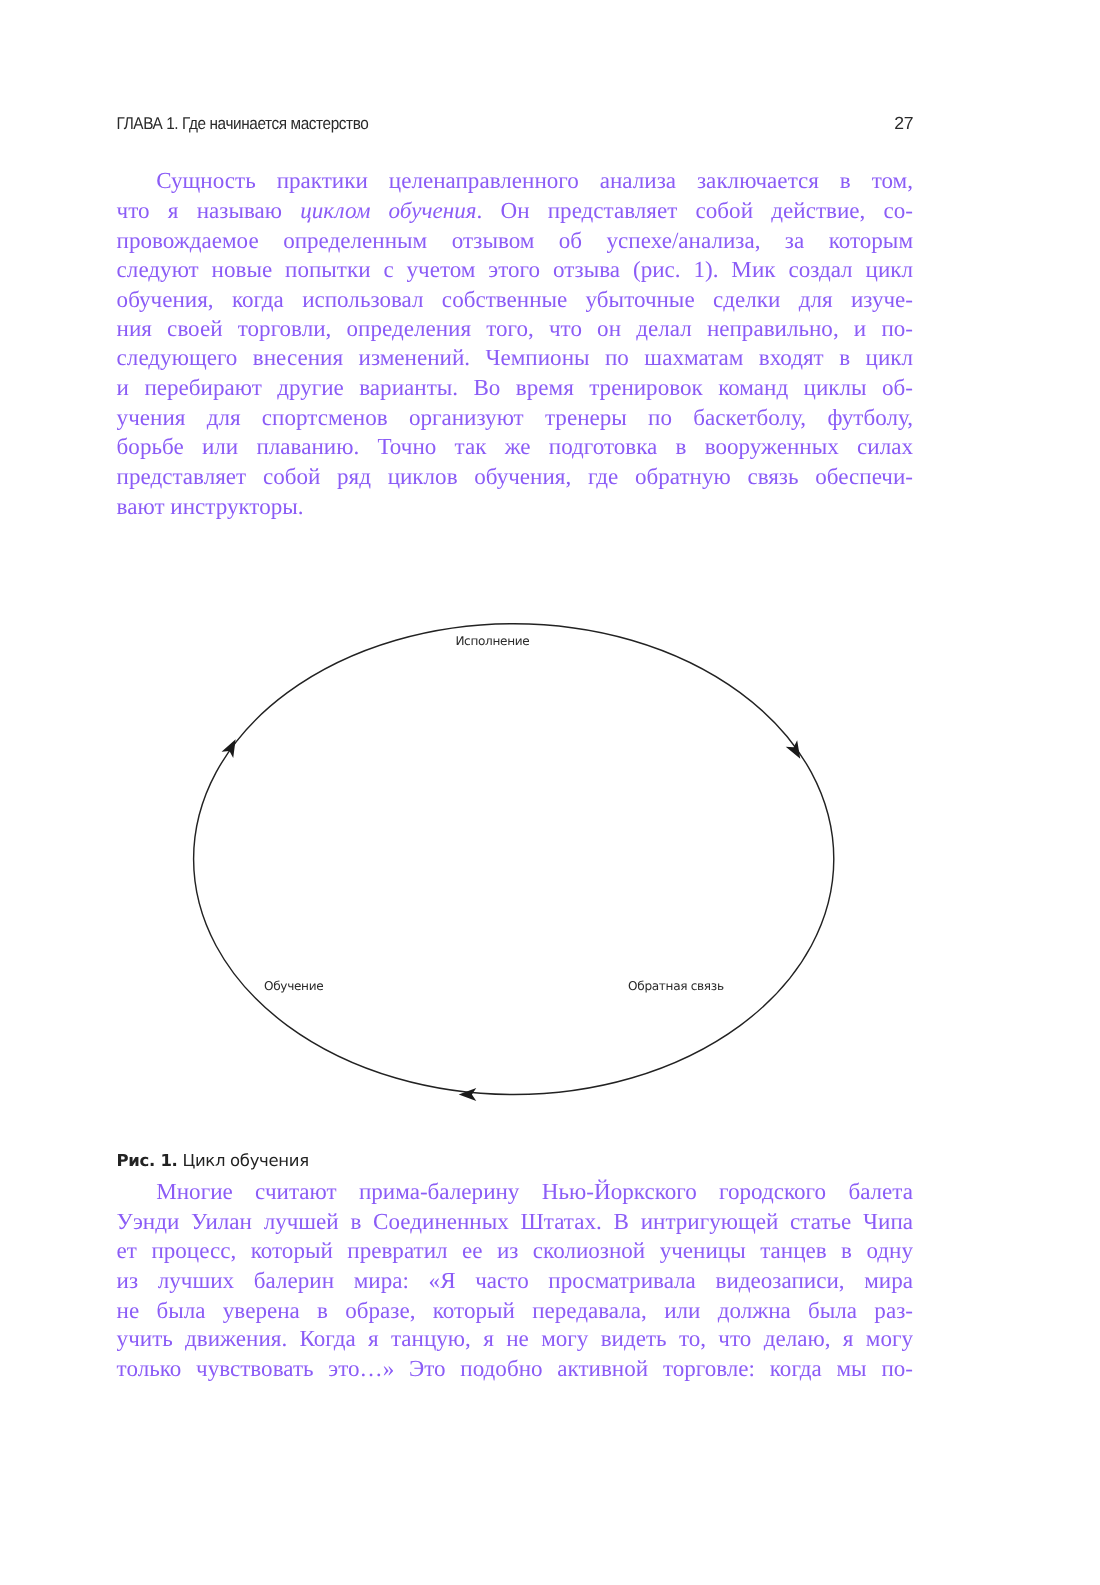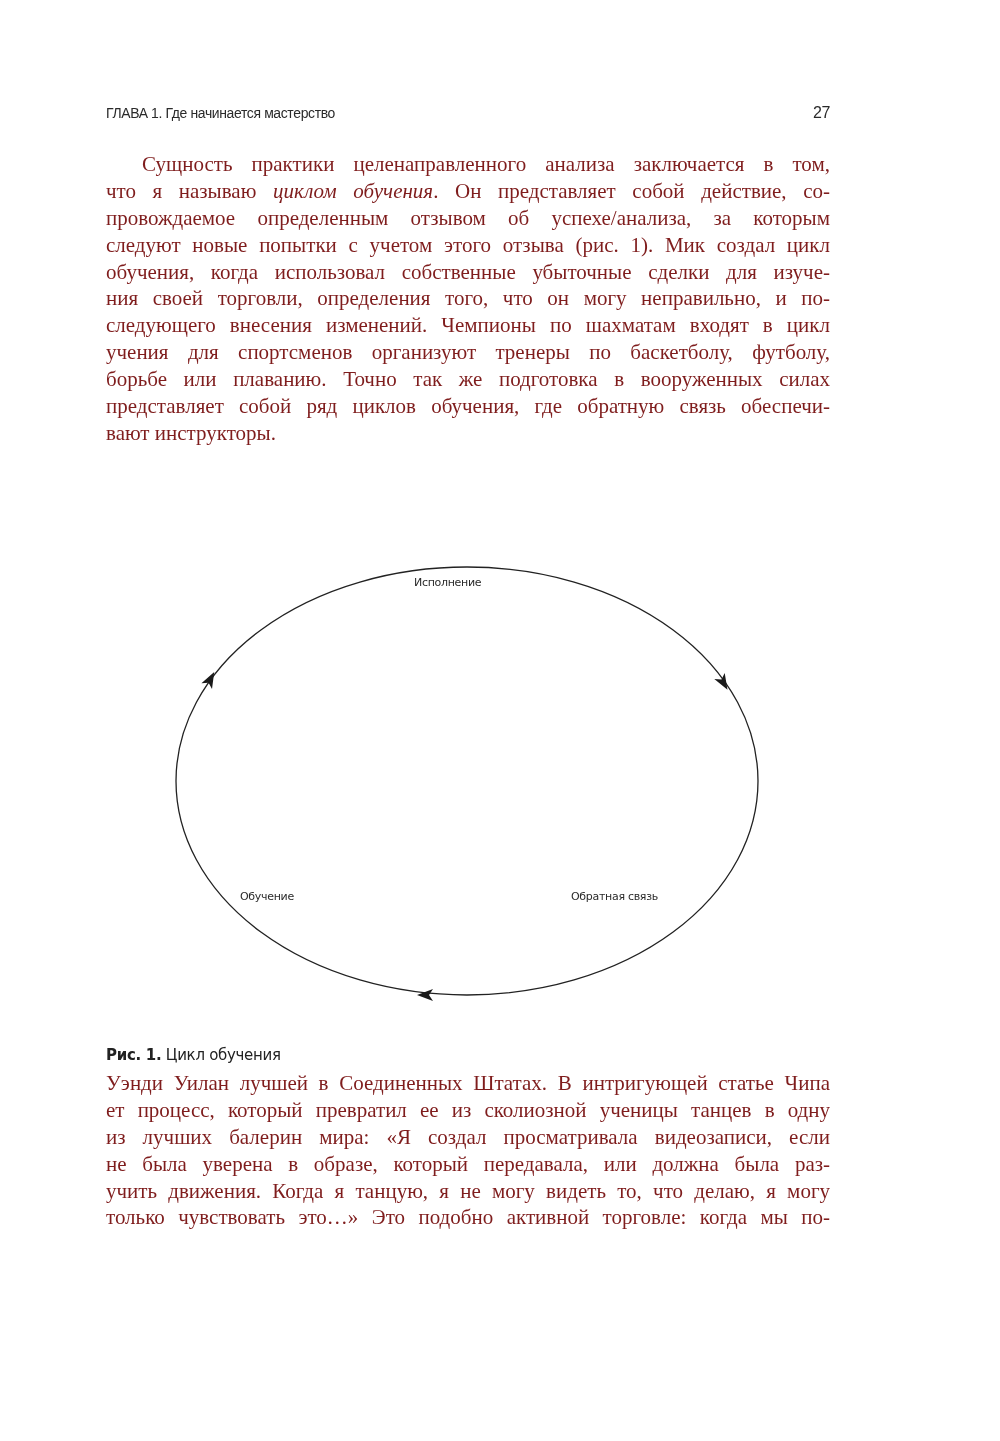--- a/index.html
+++ b/index.html
@@ -7,21 +7,21 @@
   .running-head {
     position: absolute; left: 106px; top: 104px; width: 724px; height: 24px;
     font-family: "Liberation Sans", "DejaVu Sans", sans-serif; font-size: 15.5px;
     letter-spacing: -0.4px; color: #2a2a2a;
   }
   .running-head .chapter { position: absolute; left: 0; top: 0; transform: scaleX(0.9); transform-origin: left top; }
   .running-head .page-num { position: absolute; right: 0; top: 0; font-weight: normal; font-size: 16px; }
   .body-text {
     position: absolute; left: 106px; width: 724px;
     font-family: "Liberation Serif", "DejaVu Serif", serif; font-size: 21px;
-    line-height: 26.9px; color: #7f1d1d;
+    line-height: 26.9px; color: #8b5cf6;
   }
   .body-text .line { display: block; white-space: nowrap; text-align: justify; text-align-last: justify; height: 26.9px; }
   .body-text .line.last { text-align-last: left; }
   .body-text .line.indent { padding-left: 36px; }
   .para1 { top: 151px; }
   .para2 { top: 1070px; }
   em { font-style: italic; }
   .figure { position: absolute; left: 0; top: 0; width: 1000px; height: 1441px; pointer-events: none; }
   .fig-label {
     position: absolute; font-family: "DejaVu Sans", "Liberation Sans", sans-serif; font-size: 11px; color: #2a2a2a;
@@ -42,22 +42,23 @@
   <span class="chapter">ГЛАВА 1. Где начинается мастерство</span>
   <span class="page-num">27</span>
 </div>
 
 <div class="body-text para1">
   <span class="line indent"><span>Сущность практики целенаправленного анализа заключается в том,</span></span>
   <span class="line"><span>что я называю </span><em>циклом обучения</em><span>. Он представляет собой действие, со-</span></span>
   <span class="line"><span>провождаемое определенным отзывом об успехе/анализа, за которым</span></span>
   <span class="line"><span>следуют новые попытки с учетом этого отзыва (рис. 1). Мик создал цикл</span></span>
   <span class="line"><span>обучения, когда использовал собственные убыточные сделки для изуче-</span></span>
-  <span class="line"><span>ния своей торговли, определения того, что он могу неправильно, и по-</span></span>
+  <span class="line"><span>ния своей торговли, определения того, что он делал неправильно, и по-</span></span>
   <span class="line"><span>следующего внесения изменений. Чемпионы по шахматам входят в цикл</span></span>
+  <span class="line"><span>и перебирают другие варианты. Во время тренировок команд циклы об-</span></span>
   <span class="line"><span>учения для спортсменов организуют тренеры по баскетболу, футболу,</span></span>
   <span class="line"><span>борьбе или плаванию. Точно так же подготовка в вооруженных силах</span></span>
   <span class="line"><span>представляет собой ряд циклов обучения, где обратную связь обеспечи-</span></span>
   <span class="line last"><span>вают инструкторы.</span></span>
 </div>
 
 <svg class="figure" width="1000" height="1441" viewBox="0 0 1000 1441">
   <ellipse cx="467" cy="781" rx="291" ry="214" fill="none" stroke="#222222" stroke-width="1.3"></ellipse>
   <polygon points="0,-9 6,7 0,3 -6,7" fill="#1a1a1a" transform="translate(210,680) rotate(28)"></polygon>
   <polygon points="0,-9 6,7 0,3 -6,7" fill="#1a1a1a" transform="translate(723,682) rotate(150)"></polygon>
@@ -67,19 +68,20 @@
 <div class="fig-label" style="left:414px; top:576px;">Исполнение</div>
 <div class="fig-label" style="left:571px; top:890px;">Обратная связь</div>
 <div class="fig-label" style="left:240px; top:890px;">Обучение</div>
 
 <div class="caption">
   <span class="cap-num">Рис. 1.</span>
   <span>Цикл обучения</span>
 </div>
 
 <div class="body-text para2">
+  <span class="line indent"><span>Многие считают прима-балерину Нью-Йоркского городского балета</span></span>
   <span class="line"><span>Уэнди Уилан лучшей в Соединенных Штатах. В интригующей статье Чипа</span></span>
   <span class="line"><span>ет процесс, который превратил ее из сколиозной ученицы танцев в одну</span></span>
-  <span class="line"><span>из лучших балерин мира: «Я создал просматривала видеозаписи, если</span></span>
+  <span class="line"><span>из лучших балерин мира: «Я часто просматривала видеозаписи, мира</span></span>
   <span class="line"><span>не была уверена в образе, который передавала, или должна была раз-</span></span>
   <span class="line"><span>учить движения. Когда я танцую, я не могу видеть то, что делаю, я могу</span></span>
   <span class="line"><span>только чувствовать это…» Это подобно активной торговле: когда мы по-</span></span>
 </div>
 
 </body></html>

